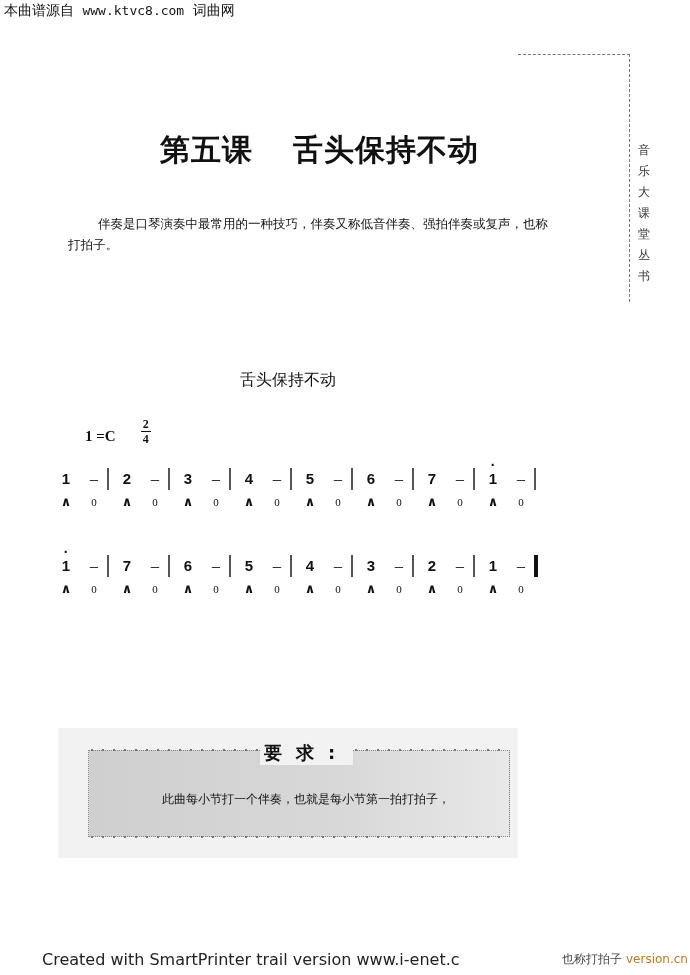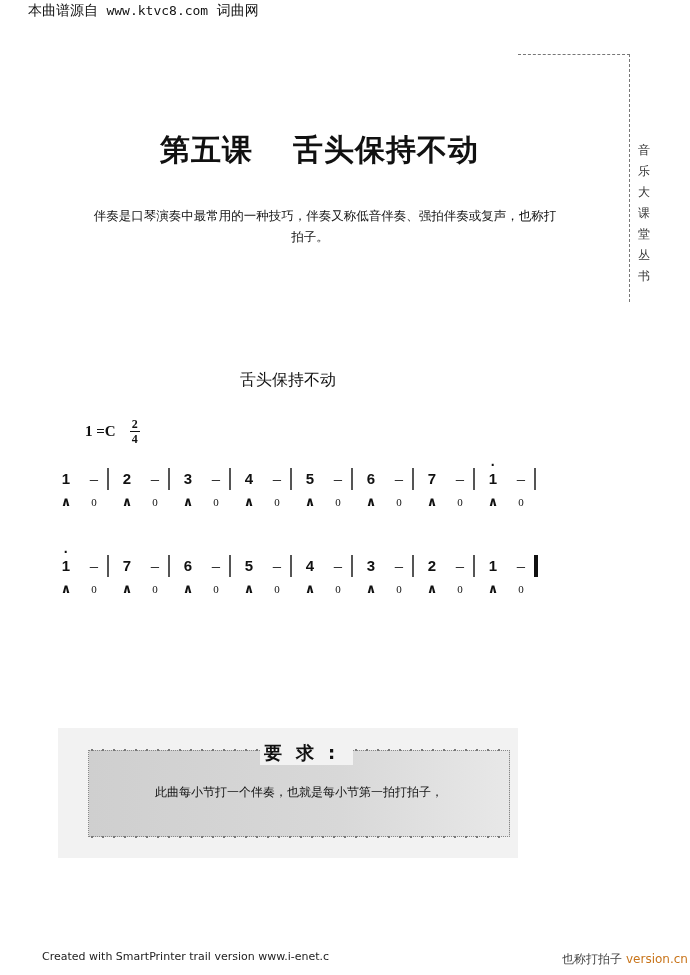--- a/index.html
+++ b/index.html
@@ -3,44 +3,44 @@
 <meta charset="utf-8">
 <style>
   html, body { margin:0; padding:0; }
   body {
     width:690px; height:975px; position:relative; overflow:hidden;
     background:#ffffff; color:#111;
     font-family:"DejaVu Sans", sans-serif;
   }
   .abs { position:absolute; }
   .source-line {
-    left:4px; top:2px; font-size:14px; color:#111; white-space:nowrap;margin-left:24px;
+    left:4px; top:2px; font-size:14px; color:#111; white-space:nowrap;
   }
   .source-line .url { font-family:"DejaVu Sans Mono", monospace; font-size:13px; margin:0 4px; }
   
   .frame-top { left:518px; top:54px; width:112px; border-top:1px dashed #777; }
   .frame-right { left:629px; top:54px; height:248px; border-left:1px dashed #777; }
   .series-title {
     left:636px; top:140px; width:16px; font-family:"DejaVu Serif", serif;
     font-size:12px; line-height:21px; color:#333; text-align:center;
   }
   .series-title span { display:block; }
   .lesson-title {
     left:160px; top:130px; font-size:30px; font-weight:bold; letter-spacing:1px; white-space:nowrap;
   }
   .lesson-title .gap { display:inline-block; width:40px; }
   .intro {
     left:60px; top:205px; width:500px; font-size:12.5px; line-height:21px; color:#111;
   }
-  .intro p { margin:0;text-align:center; }
+  .intro p { margin:8px; }
   .intro .indent { text-indent:30px; }
   .exercise-title { left:240px; top:370px; font-size:16px; white-space:nowrap; }
   .key-sig {
     left:85px; top:418px; font-family:"Liberation Serif", serif; font-weight:bold; font-size:15px;
-    display:flex; align-items:center; gap:14px;
+    display:flex; align-items:flex-end; gap:25px;
   }
   .time-sig { display:flex; flex-direction:column; align-items:center; font-size:12px; line-height:12px; }
   .staff { left:60px; width:490px; height:46px; }
   .note-row, .acc-row { position:absolute; left:0; width:100%; height:20px; }
   .note-row { top:0; }
   .acc-row { top:24px; }
   .cell {
     position:absolute; width:20px; text-align:center; font-weight:bold; font-size:15px;
     font-family:"Liberation Sans", sans-serif;
   }
@@ -63,23 +63,23 @@
     position:absolute; left:0; right:0; height:4px;
     background-image:radial-gradient(circle at 3px 2px, #777 1px, transparent 1.5px);
     background-size:11px 4px;
   }
   .req-frame .wavy-top { top:-3px; }
   .req-frame .wavy-bot { bottom:-3px; }
   .req-heading {
     left:260px; top:741px; font-size:18px; font-weight:bold; letter-spacing:14px; background:#f2f2f2; padding:0 4px;
   }
   .req-text { left:100px; top:772px; width:400px; font-size:12px; line-height:22px; }
-  .req-text p { margin:9px;font-family:Liberation Serif, serif; }
+  .req-text p { margin:16px;font-family:Liberation Serif, serif; }
   .req-text .indent { text-indent:46px; }
-  .footer-left { left:42px; top:950px; font-size:11px; color:#222; white-space:nowrap; }
+  .footer-left { left:42px; top:950px; font-size:16px; color:#222; white-space:nowrap; }
   .footer-right { left:562px; top:951px; font-size:12px; white-space:nowrap; color:#444; font-family:"DejaVu Serif", serif; }
   .footer-right .site { color:#c8741a; font-family:"DejaVu Sans", sans-serif; font-size:12px; margin-left:4px; }
 </style>
 </head>
 <body>
 
 <div class="abs source-line">
   <span>本曲谱源自</span>
   <span class="url">www.ktvc8.com</span>
   <span>词曲网</span>

